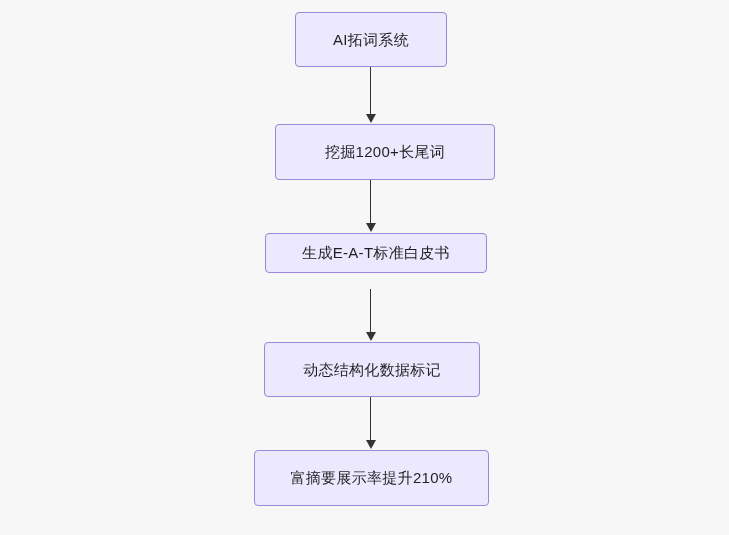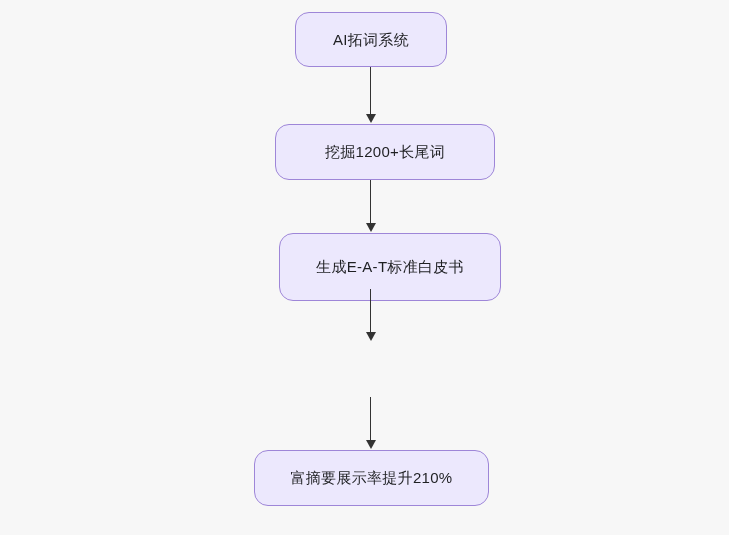--- a/index.html
+++ b/index.html
@@ -19,21 +19,21 @@
     height: 535px;
   }
   .node {
     position: absolute;
     box-sizing: border-box;
     display: flex;
     align-items: center;
     justify-content: center;
     background: #ece8fd;
     border: 1px solid #9e86d8;
-    border-radius: 14px;
+    border-radius: 4px;
     color: #1f2023;
     font-size: 15px;
     line-height: 1.2;
     letter-spacing: 0.3px;
     white-space: nowrap;
   }
   .edge {
     position: absolute;
     width: 0;
     border-left: 1.4px solid #333333;
@@ -59,27 +59,30 @@
   <div class="edge" style="left:370px; top:67px; height:48px;"></div>
   <div class="arrowhead" style="left:366px; top:114px;"></div>
 
   <div class="node" style="left:275px; top:124px; width:220px; height:56px;">
     <span>挖掘1200+长尾词</span>
   </div>
 
   <div class="edge" style="left:370px; top:180px; height:45px;"></div>
   <div class="arrowhead" style="left:366px; top:223px;"></div>
 
-  <div class="node" style="left:279px; top:233px; width:222px; height:68px;">
+  <div class="node" style="left:265px; top:233px; width:222px; height:40px;">
     <span>生成E-A-T标准白皮书</span>
   </div>
 
   <div class="edge" style="left:370px; top:289px; height:45px;"></div>
   <div class="arrowhead" style="left:366px; top:332px;"></div>
 
+  <div class="node" style="left:264px; top:342px; width:216px; height:55px;">
+    <span>动态结构化数据标记</span>
+  </div>
 
   <div class="edge" style="left:370px; top:397px; height:44px;"></div>
   <div class="arrowhead" style="left:366px; top:440px;"></div>
 
   <div class="node" style="left:254px; top:450px; width:235px; height:56px;">
     <span>富摘要展示率提升210%</span>
   </div>
 
 </div>
 

